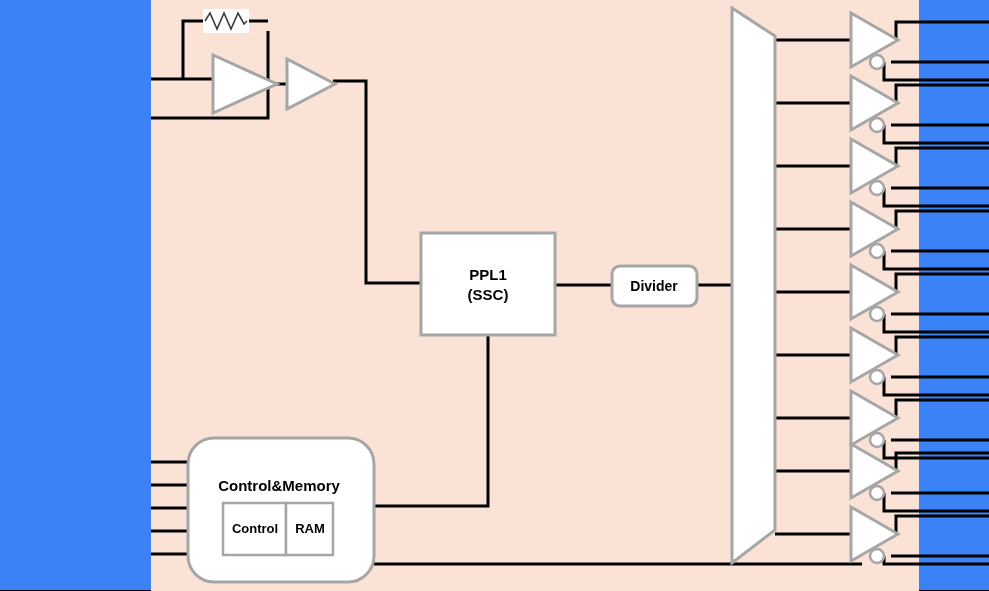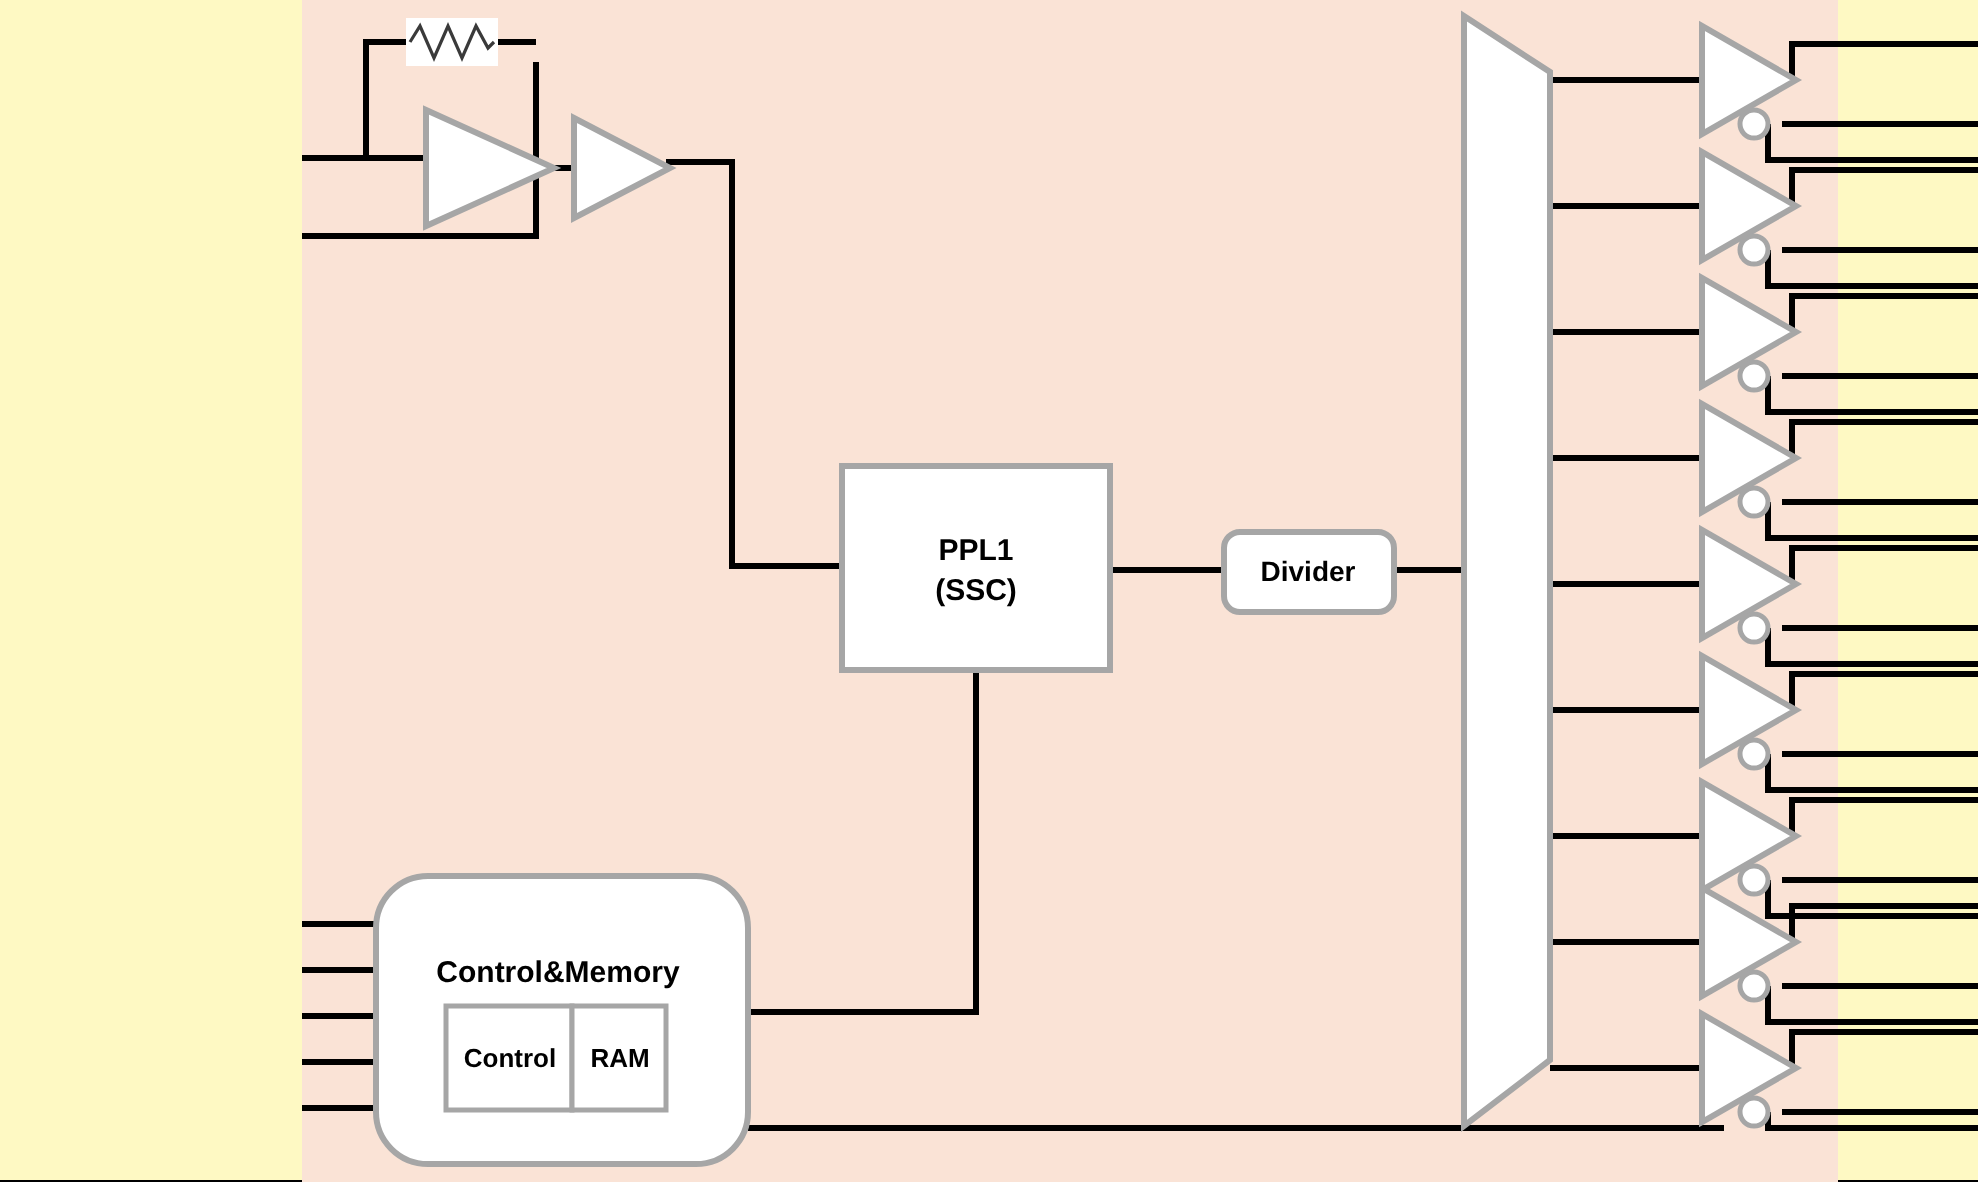--- a/index.html
+++ b/index.html
@@ -9,21 +9,21 @@
     background: #000000;
     width: 989px;
     height: 591px;
     overflow: hidden;
     font-family: "Liberation Sans", sans-serif;
   }
   #canvas {
     position: relative;
     width: 989px;
     height: 590px;
-    background: #fef9c3;
+    background: #3b82f6;
   }
   #diagram-surface {
     position: absolute;
     left: 151px;
     top: 0px;
     width: 768px;
     height: 591px;
     background: #FAE3D6;
   }
   svg.layer {

